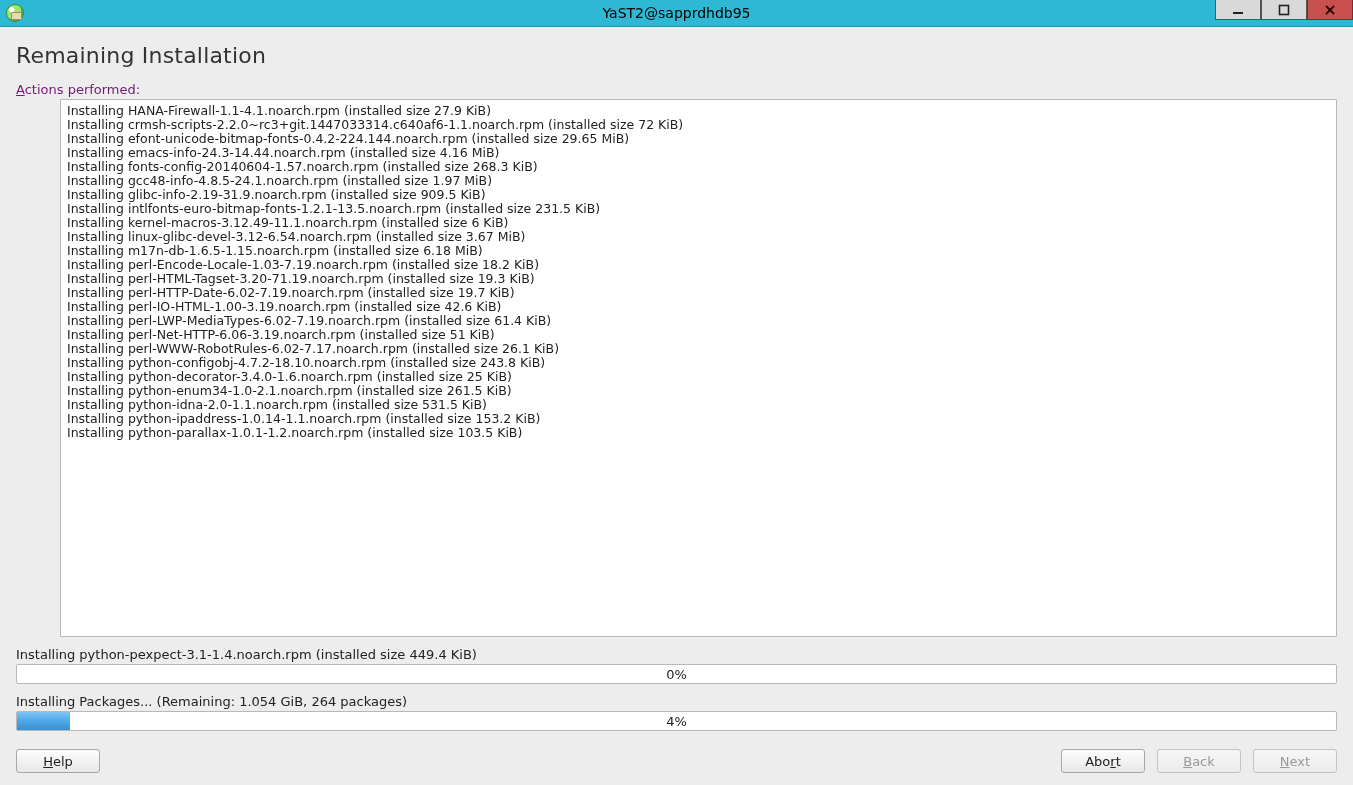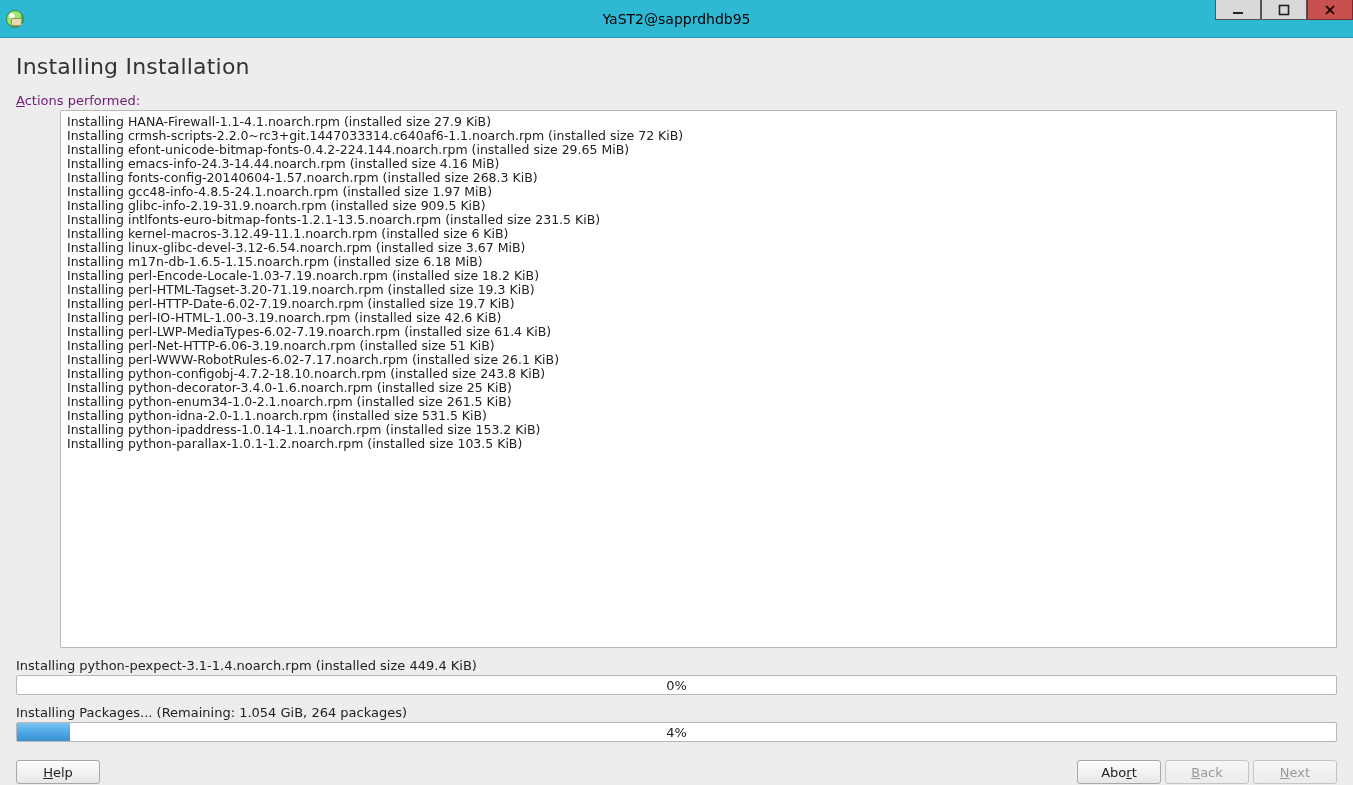--- a/index.html
+++ b/index.html
@@ -1,19 +1,19 @@
 <!DOCTYPE html>
 <html><head>
 <meta charset="utf-8">
 <style>
   * { box-sizing: border-box; margin: 0; padding: 0; }
   html, body { width: 1353px; height: 785px; font-family: "DejaVu Sans", "Liberation Sans", Arial, sans-serif; font-size: 13px; color: #222; }
   
   .titlebar {
-    height: 38px;
+    height: 27px;
     background: #2fb8d4;
     display: flex;
     align-items: center;
     position: relative;
     border-bottom: 1px solid #1a9cb7;
   }
   .titlebar .app-icon {
     width: 18px; height: 18px;
     margin-left: 6px;
     border-radius: 50%;
@@ -86,21 +86,21 @@
     padding: 0 14px;
     background: linear-gradient(to bottom, #fdfdfd, #e7e7e7);
     border: 1px solid #a8a8a8;
     border-radius: 3px;
     font-size: 13px;
     display:inline-flex; align-items:center; justify-content:center;
     cursor: pointer;
   }
   .btn .ul { text-decoration: underline; }
   .btn.disabled { color:#999; border-color:#c4c4c4; background:linear-gradient(to bottom,#f6f6f6,#ececec); cursor:default;}
-  .right-buttons { display:flex; gap:4px;text-align:center; }
+  .right-buttons { display:flex; gap:12px;text-align:center; }
 </style>
 </head>
 <body>
 
 <div class="titlebar">
   <div class="app-icon"></div>
   <div class="title">YaST2@sapprdhdb95</div>
   <div class="win-controls">
     <div class="win-btn">
         <svg width="12" height="12">
@@ -115,21 +115,21 @@
     <div class="win-btn close">
         <svg width="12" height="12">
           <line x1="2" y1="2" x2="10" y2="10" stroke="#2a0808" stroke-width="1.8"></line>
           <line x1="10" y1="2" x2="2" y2="10" stroke="#2a0808" stroke-width="1.8"></line>
         </svg>
       </div>
   </div>
 </div>
 
 <div class="content">
-  <div class="page-title">Installing Installation</div>
+  <div class="page-title">Remaining Installation</div>
 
   <div class="section-label"><span class="ul">A</span><span>ctions performed:</span></div>
 
   <div class="log-box" id="log-box">Installing HANA-Firewall-1.1-4.1.noarch.rpm (installed size 27.9 KiB)
 Installing crmsh-scripts-2.2.0~rc3+git.1447033314.c640af6-1.1.noarch.rpm (installed size 72 KiB)
 Installing efont-unicode-bitmap-fonts-0.4.2-224.144.noarch.rpm (installed size 29.65 MiB)
 Installing emacs-info-24.3-14.44.noarch.rpm (installed size 4.16 MiB)
 Installing fonts-config-20140604-1.57.noarch.rpm (installed size 268.3 KiB)
 Installing gcc48-info-4.8.5-24.1.noarch.rpm (installed size 1.97 MiB)
 Installing glibc-info-2.19-31.9.noarch.rpm (installed size 909.5 KiB)

